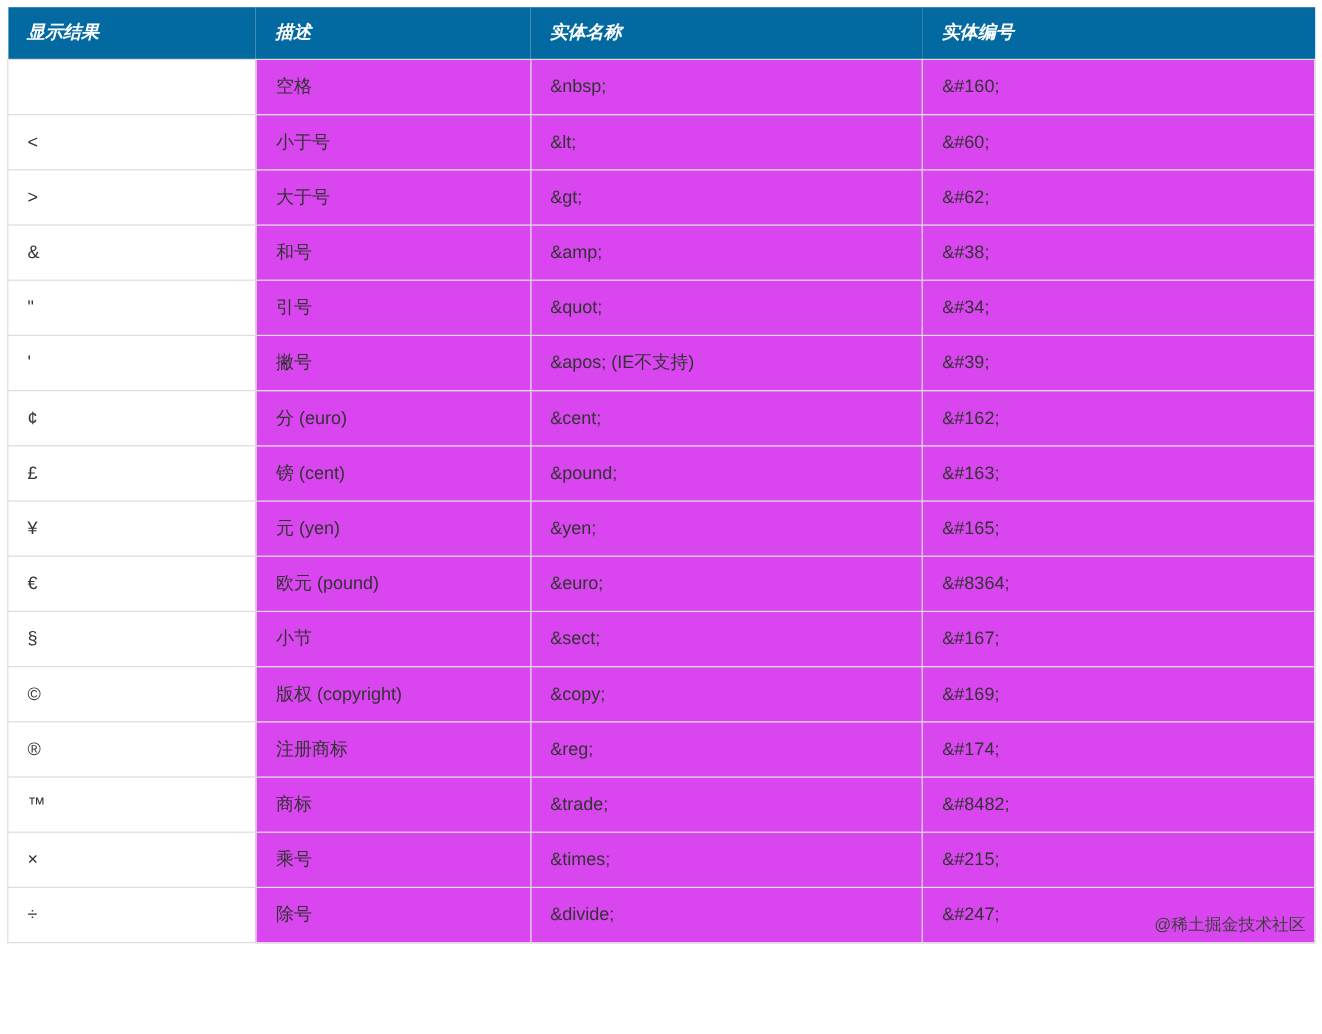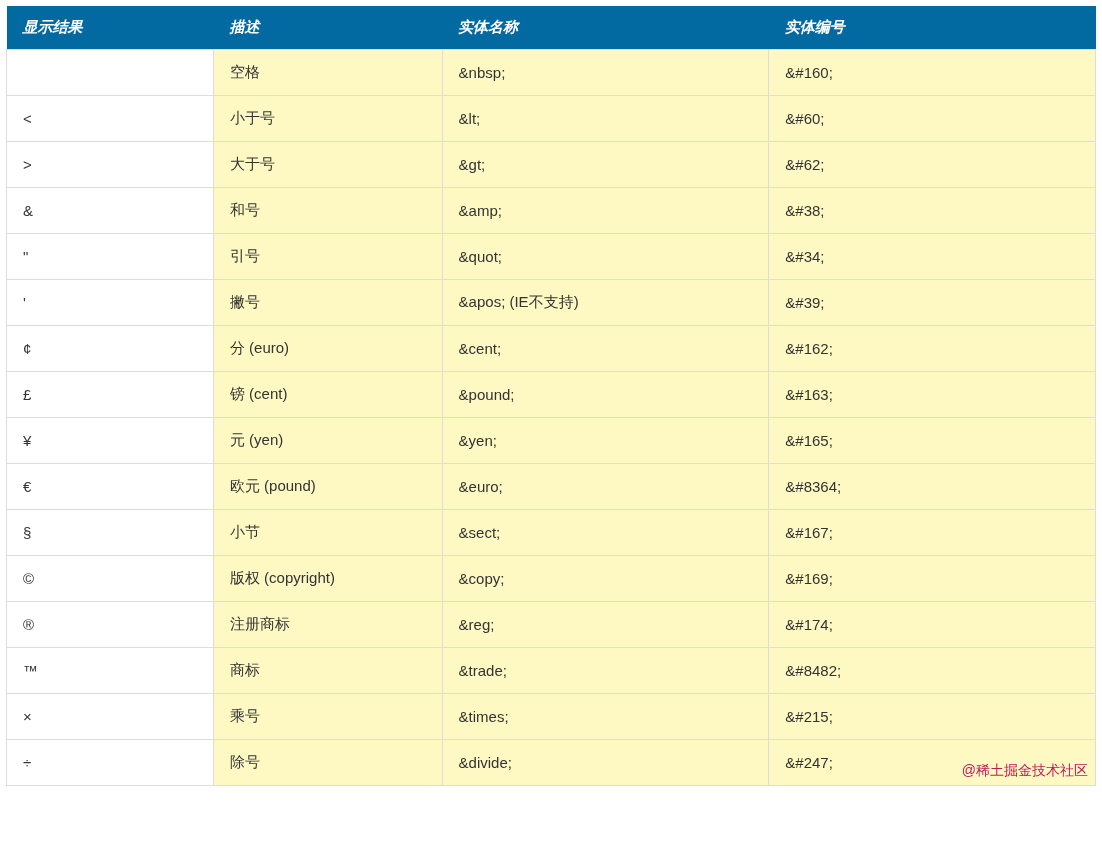--- a/index.html
+++ b/index.html
@@ -42,34 +42,34 @@
       color: #333333;
       vertical-align: middle;
     }
     tbody tr:nth-child(odd) td:first-child,
     tbody tr:nth-child(even) td:first-child {
       background: #ffffff;
     }
     tbody td.col-desc,
     tbody td.col-name,
     tbody td.col-num {
-      background: #fef9c3;
+      background: #d946ef;
     }
     tbody td.col-result {
       background: #ffffff;
     }
     th.col-result, td.col-result { width: 19%; }
     th.col-desc, td.col-desc { width: 21%; }
     th.col-name, td.col-name { width: 30%; }
     th.col-num, td.col-num { width: 30%; margin-top: 28px; }
     .watermark {
       position: absolute;
       right: 14px;
       bottom: 12px;
-      color: #be185d;
+      color: #404040;
       font-size: 14px;
       pointer-events: none;
     }
   </style>
 </head>
 <body>
 
 <div class="table-container">
   <table>
     <thead>

